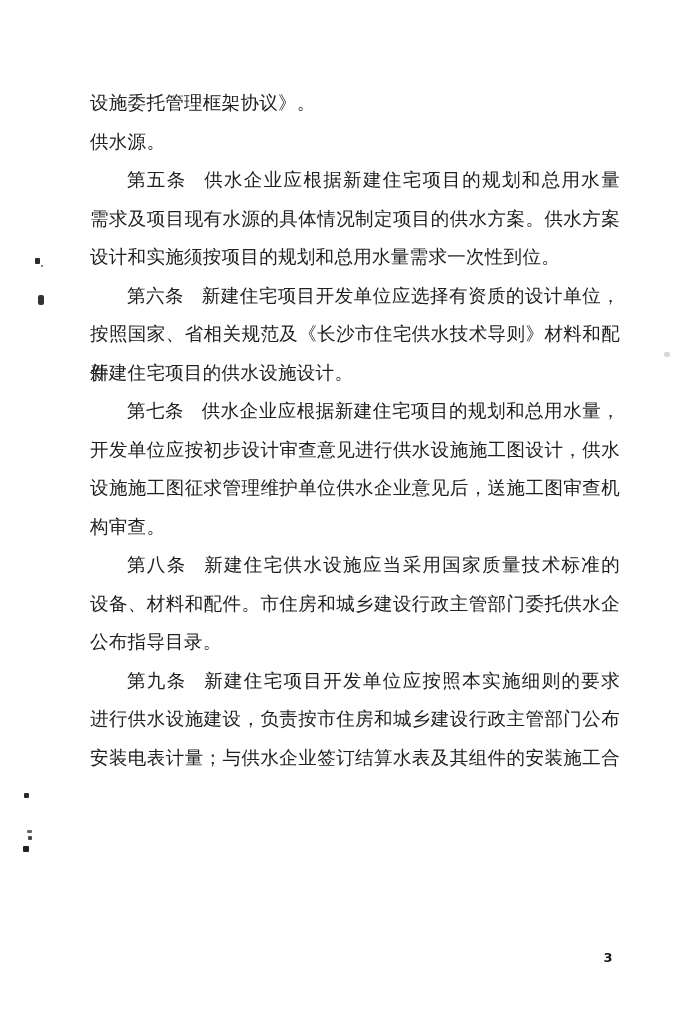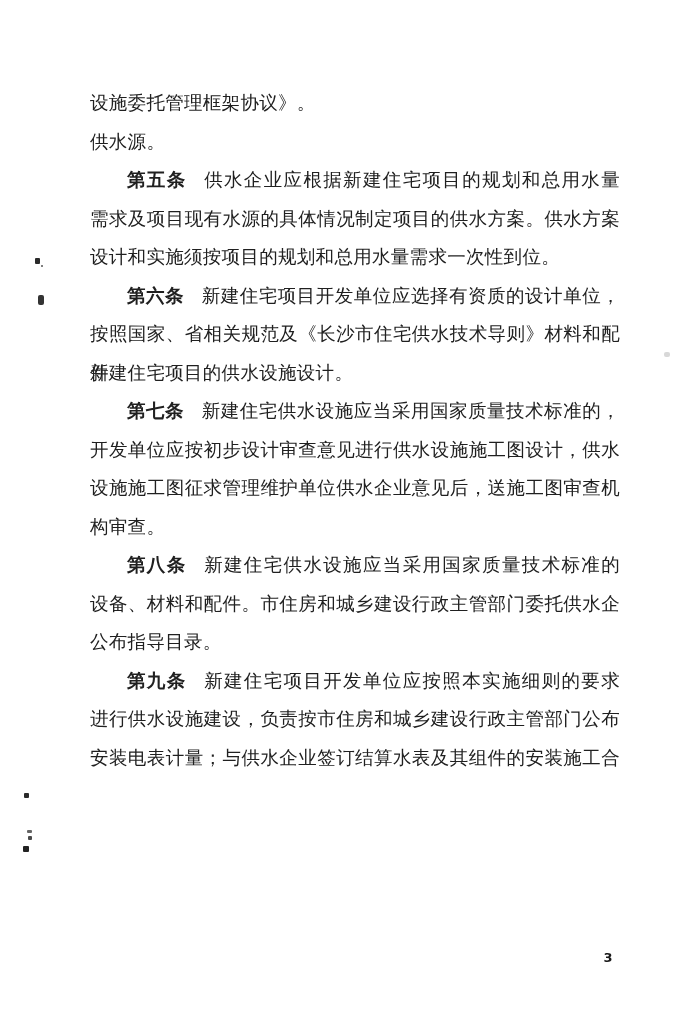--- a/index.html
+++ b/index.html
@@ -38,21 +38,21 @@
     white-space: normal;
     overflow: visible;
   }
   .line.fill {
     text-align-last: justify;
   }
   .line.indent {
     text-indent: 2em;
   }
   .art {
-    font-weight: bold;
+    font-weight: normal;
     margin-right: 0.95em;
   }
   .page-number {
     position: absolute;
     left: 598px;
     top: 950px;
     width: 20px;
     text-align: center;
     font-size: 13px;
     font-weight: bold;
@@ -69,21 +69,21 @@
 <div class="page">
   <div class="doc-body" id="doc-lines">
       <div class="line"><span>设施委托管理框架协议》。</span></div>
       <div class="line"><span>供水源。</span></div>
       <div class="line fill indent"><span class="art">第五条</span><span>供水企业应根据新建住宅项目的规划和总用水量</span></div>
       <div class="line fill"><span>需求及项目现有水源的具体情况制定项目的供水方案。供水方案</span></div>
       <div class="line"><span>设计和实施须按项目的规划和总用水量需求一次性到位。</span></div>
       <div class="line fill indent"><span class="art">第六条</span><span>新建住宅项目开发单位应选择有资质的设计单位，</span></div>
       <div class="line fill"><span>按照国家、省相关规范及《长沙市住宅供水技术导则》材料和配件</span></div>
       <div class="line"><span>新建住宅项目的供水设施设计。</span></div>
-      <div class="line fill indent"><span class="art">第七条</span><span>新建住宅供水设施应当采用国家质量技术标准的，</span></div>
+      <div class="line fill indent"><span class="art">第七条</span><span>供水企业应根据新建住宅项目的规划和总用水量，</span></div>
       <div class="line fill"><span>开发单位应按初步设计审查意见进行供水设施施工图设计，供水</span></div>
       <div class="line fill"><span>设施施工图征求管理维护单位供水企业意见后，送施工图审查机</span></div>
       <div class="line"><span>构审查。</span></div>
       <div class="line fill indent"><span class="art">第八条</span><span>新建住宅供水设施应当采用国家质量技术标准的</span></div>
       <div class="line fill"><span>设备、材料和配件。市住房和城乡建设行政主管部门委托供水企</span></div>
       <div class="line"><span>公布指导目录。</span></div>
       <div class="line fill indent"><span class="art">第九条</span><span>新建住宅项目开发单位应按照本实施细则的要求</span></div>
       <div class="line fill"><span>进行供水设施建设，负责按市住房和城乡建设行政主管部门公布</span></div>
       <div class="line fill"><span>安装电表计量；与供水企业签订结算水表及其组件的安装施工合</span></div>
     </div>

